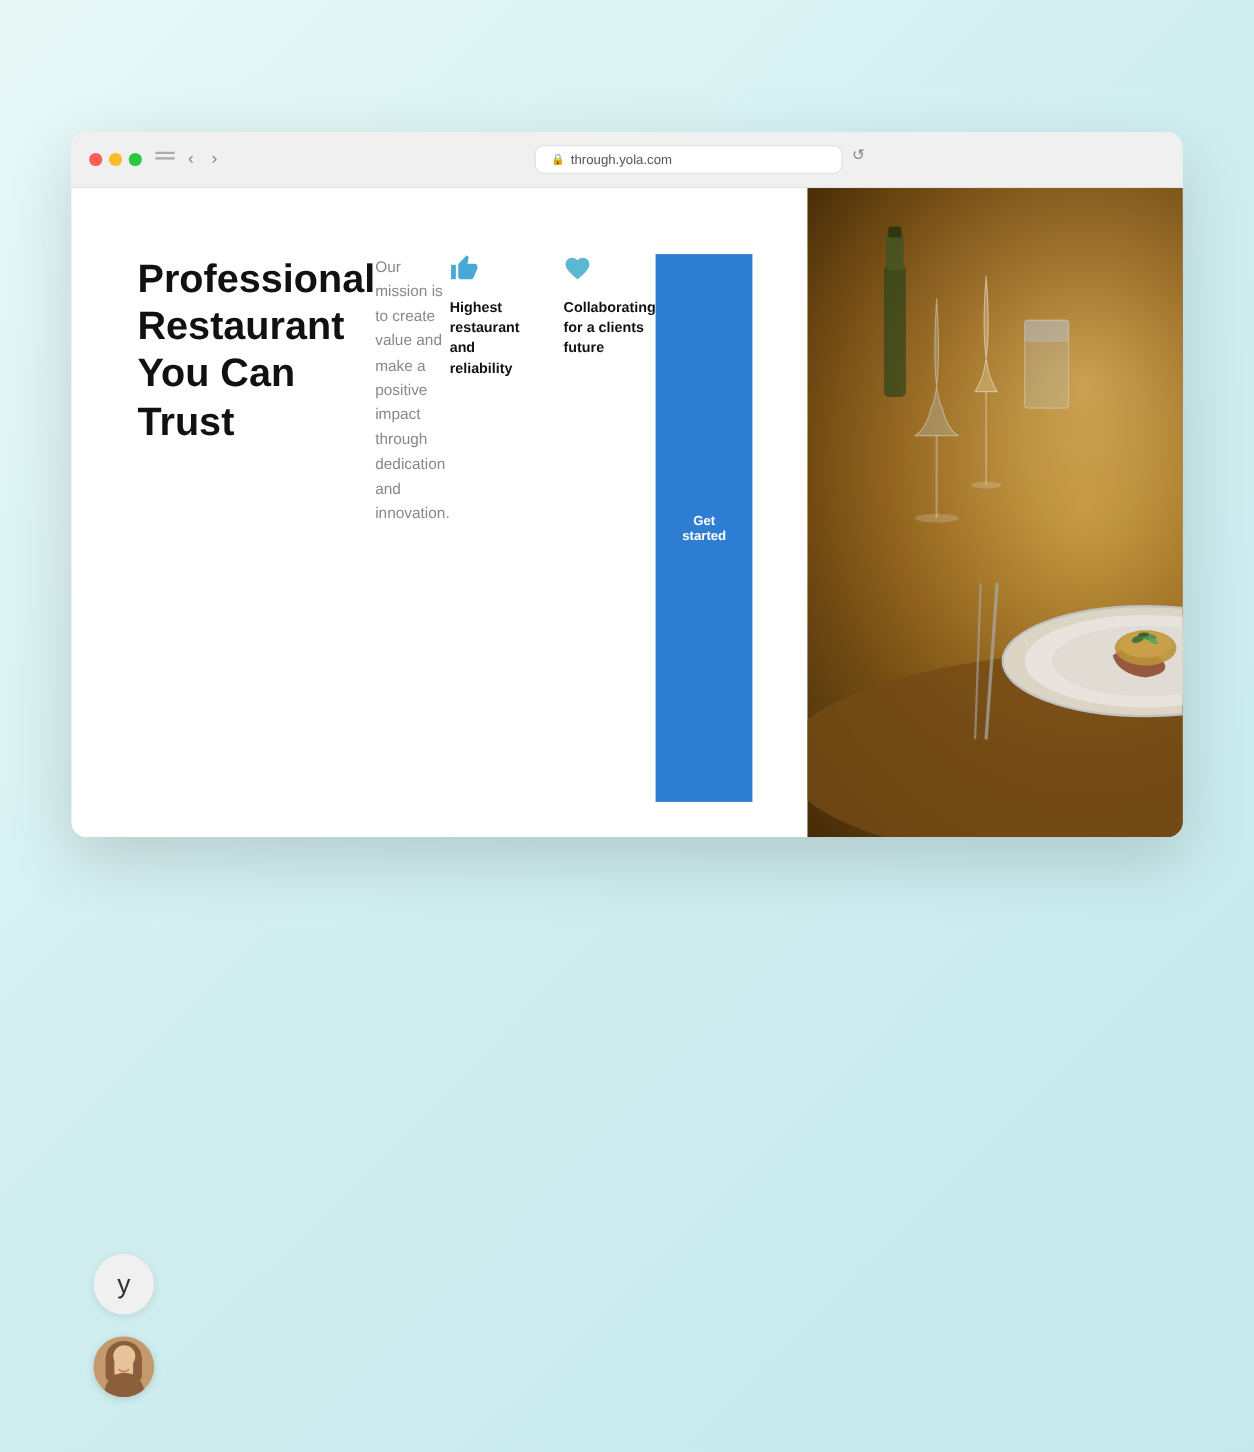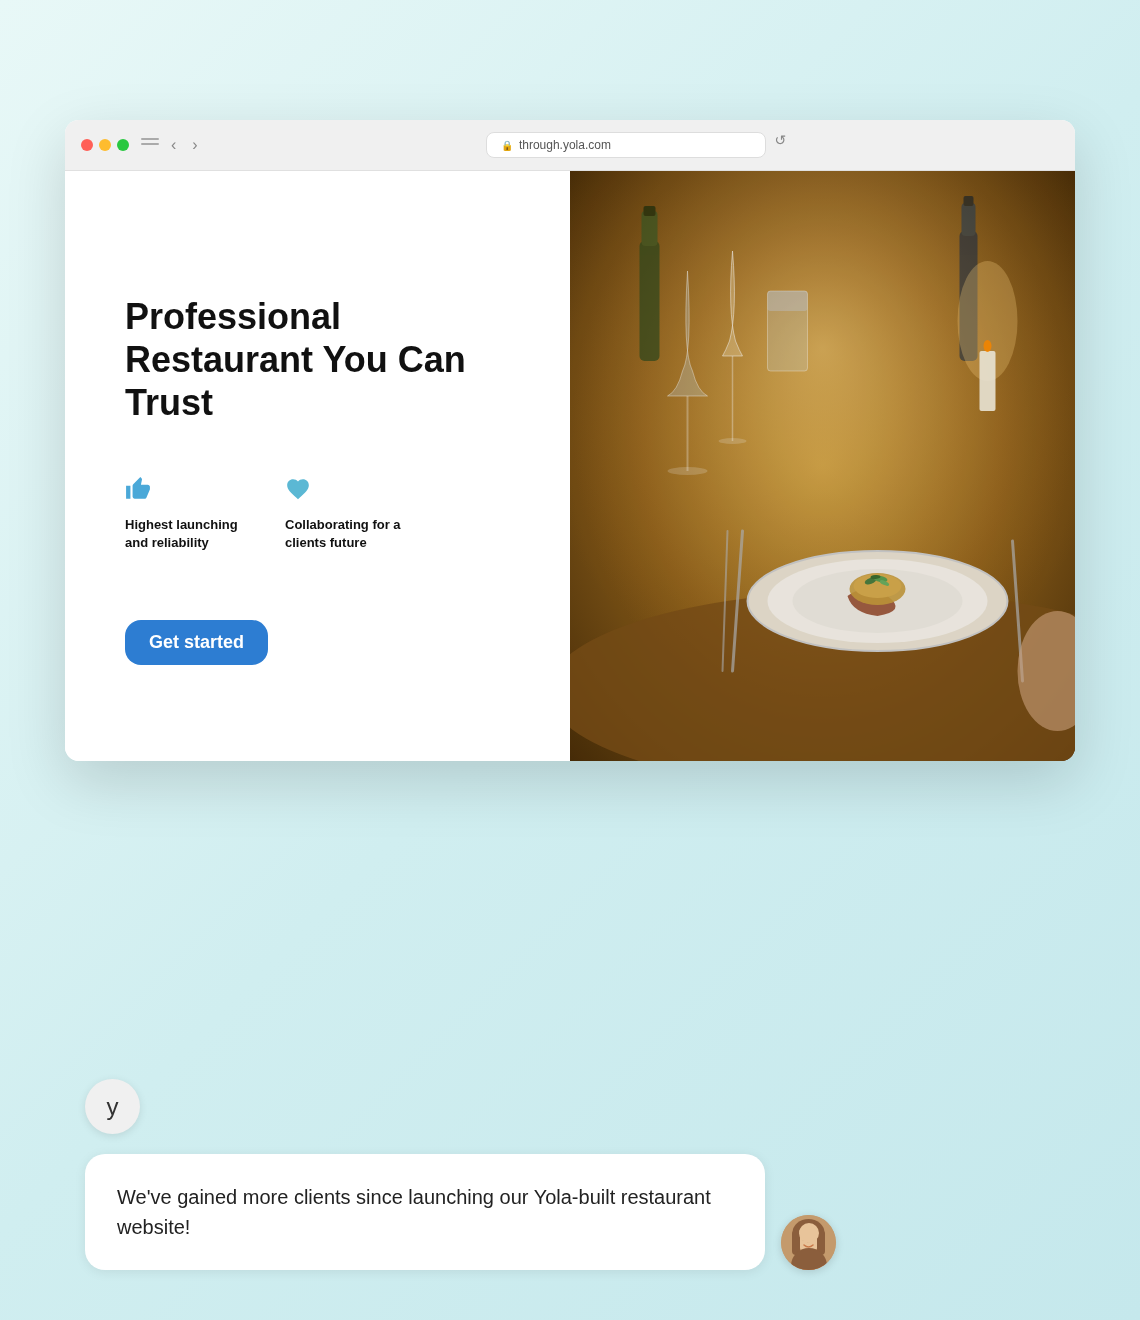--- a/index.html
+++ b/index.html
@@ -114,23 +114,22 @@
     .website-content {
       display: flex;
       height: 590px;
     }
 
     .website-left {
       flex: 0 0 50%;
       background: #fff;
       padding: 60px 50px 32px 60px;
       display: flex;
-      flex-direction: column;
+      flex-direction: row;
       justify-content: center;
-      gap: 32px;
     }
 
     .website-hero-title {
       font-size: 36px;
       font-weight: 800;
       color: #111;
       line-height: 1.2;
       margin-bottom: 20px;
     }
 
@@ -168,23 +167,23 @@
       font-weight: 700;
       color: #111;
       line-height: 1.4;
       max-width: 120px;
     }
 
     .get-started-btn {
       background: #2d7dd2;
       color: #fff;
       border: none;
-      border-radius: 16px;
+      border-radius: 0;
       padding: 12px 24px;
-      font-size: 18px;
+      font-size: 12px;
       font-weight: 600;
       cursor: pointer;
       display: inline-block;
       width: fit-content;
     }
 
     .website-right {
       flex: 0 0 50%;
       overflow: hidden;
       position: relative;
@@ -321,29 +320,30 @@
         <span>through.yola.com</span>
       </div>
       <span class="reload-btn">↺</span>
     </div>
   </div>
 
   <div class="website-content">
 
     <div class="website-left">
       <h1 class="website-hero-title">Professional Restaurant You Can Trust</h1>
+      <p class="website-description">Our mission is to create value and make a positive impact through dedication and innovation.</p>
 
       <div class="features-row">
         <div class="feature-item">
           <span class="feature-icon">
             <svg width="26" height="26" viewBox="0 0 24 24" fill="#4aa8d8">
               <path d="M1 21h4V9H1v12zm22-11c0-1.1-.9-2-2-2h-6.31l.95-4.57.03-.32c0-.41-.17-.79-.44-1.06L14.17 1 7.59 7.59C7.22 7.95 7 8.45 7 9v10c0 1.1.9 2 2 2h9c.83 0 1.54-.5 1.84-1.22l3.02-7.05c.09-.23.14-.47.14-.73v-2z"></path>
             </svg>
           </span>
-          <span class="feature-label">Highest launching and reliability</span>
+          <span class="feature-label">Highest restaurant and reliability</span>
         </div>
 
         <div class="feature-item">
           <span class="feature-icon heart">
             <svg width="26" height="26" viewBox="0 0 24 24" fill="#5bb8d4">
               <path d="M12 21.35l-1.45-1.32C5.4 15.36 2 12.28 2 8.5 2 5.42 4.42 3 7.5 3c1.74 0 3.41.81 4.5 2.09C13.09 3.81 14.76 3 16.5 3 19.58 3 22 5.42 22 8.5c0 3.78-3.4 6.86-8.55 11.54L12 21.35z"></path>
             </svg>
           </span>
           <span class="feature-label">Collaborating for a clients future</span>
         </div>
@@ -440,21 +440,20 @@
 
 <div class="chat-section">
 
   <div class="chat-message-row">
     <div class="chat-avatar">
       <span>y</span>
     </div>
   </div>
 
   <div class="chat-message-row testimonial">
-    <div class="chat-bubble large">We've gained more clients since launching our Yola-built restaurant website!</div>
     <div class="user-avatar-img">
       
       <svg width="55" height="55" viewBox="0 0 55 55" xmlns="http://www.w3.org/2000/svg">
         <circle cx="27.5" cy="27.5" r="27.5" fill="#c49a6c"></circle>
 
         <ellipse cx="27.5" cy="18" rx="16" ry="14" fill="#8b5e3c"></ellipse>
 
         <ellipse cx="27.5" cy="24" rx="12" ry="13" fill="#e8c49a"></ellipse>
 
         <rect x="11" y="15" width="8" height="25" rx="4" fill="#8b5e3c"></rect>

